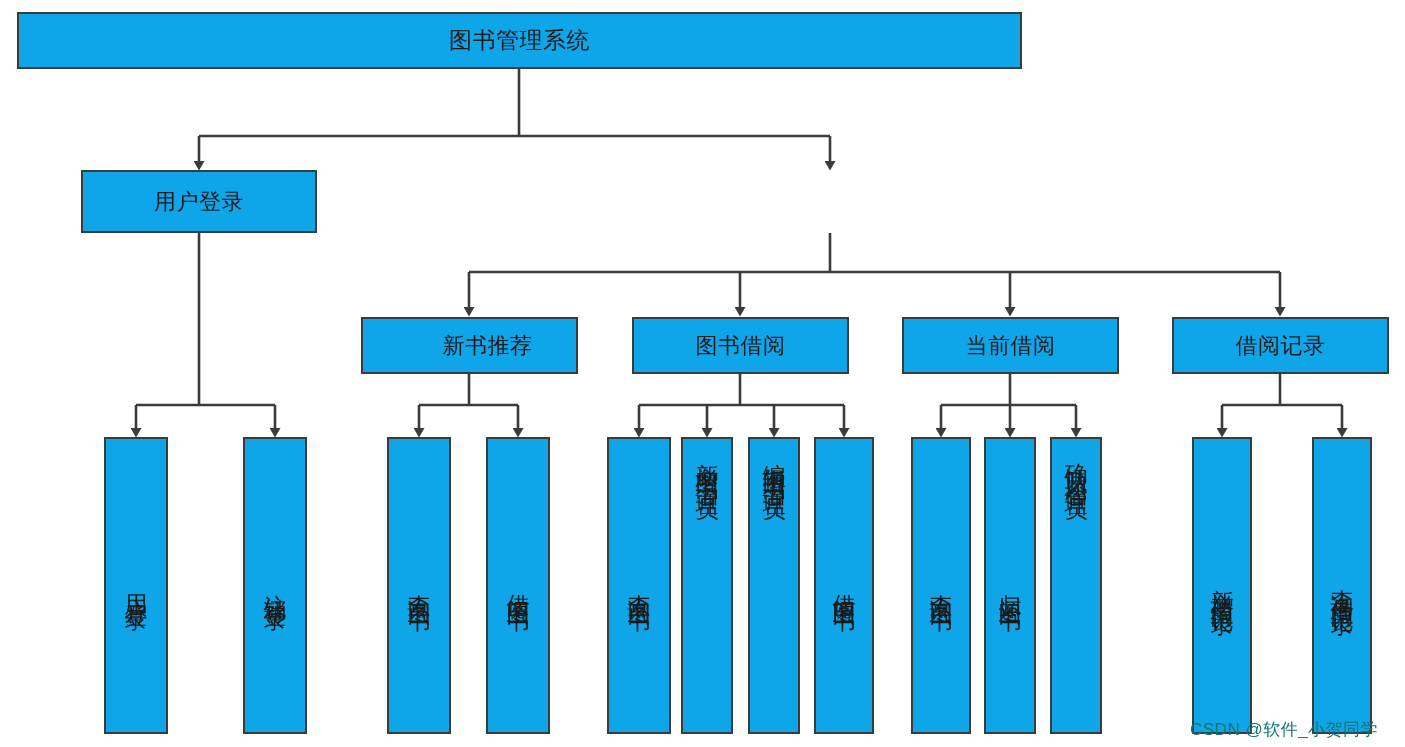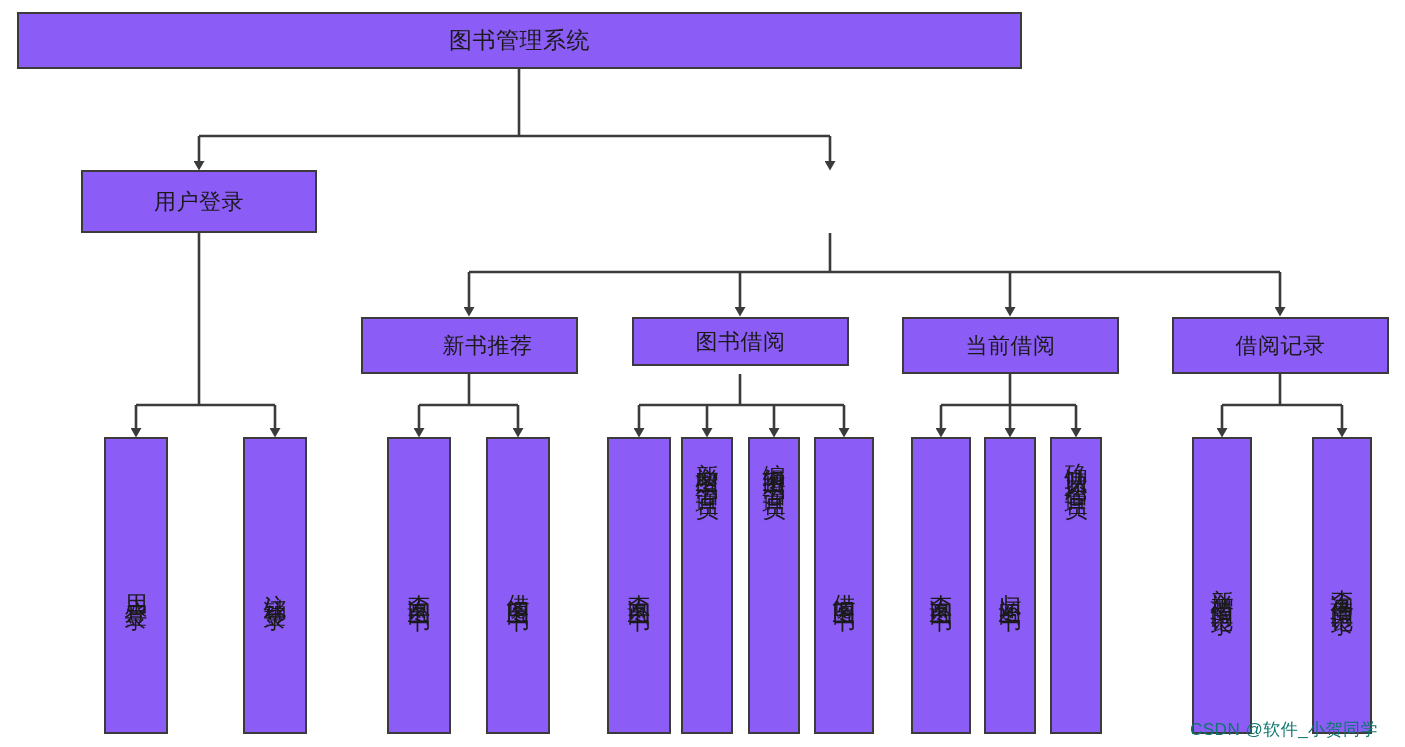--- a/index.html
+++ b/index.html
@@ -24,21 +24,21 @@
     left: 0;
     top: 0;
     width: 1405px;
     height: 747px;
     pointer-events: none;
   }
   .node {
     position: absolute;
     box-sizing: border-box;
     border: 2.5px solid #3b3b3b;
-    background: #8b5cf6;
+    background: #0ea5e9;
     display: flex;
     align-items: center;
     justify-content: center;
     color: #1a1a1a;
   }
   .node .lbl {
     display: block;
     letter-spacing: 0.5px;
     line-height: 1.15;
     white-space: nowrap;
@@ -147,21 +147,21 @@
     <span class="lbl">图书管理系统</span>
   </div>
 
   <div class="node horiz" style="left:81px; top:170px; width:236px; height:63px;">
     <span class="lbl">用户登录</span>
   </div>
 
   <div class="node horiz" style="left:361px; top:317px; width:217px; height:57px;padding-left:36px;">
     <span class="lbl">新书推荐</span>
   </div>
-  <div class="node horiz" style="left:632px; top:317px; width:217px; height:49px;">
+  <div class="node horiz" style="left:632px; top:317px; width:217px; height:57px;">
     <span class="lbl">图书借阅</span>
   </div>
   <div class="node horiz" style="left:902px; top:317px; width:217px; height:57px;">
     <span class="lbl">当前借阅</span>
   </div>
   <div class="node horiz" style="left:1172px; top:317px; width:217px; height:57px;">
     <span class="lbl">借阅记录</span>
   </div>
 
   <div class="node vert center" style="left:104px; top:437px; width:64px; height:297px;">

